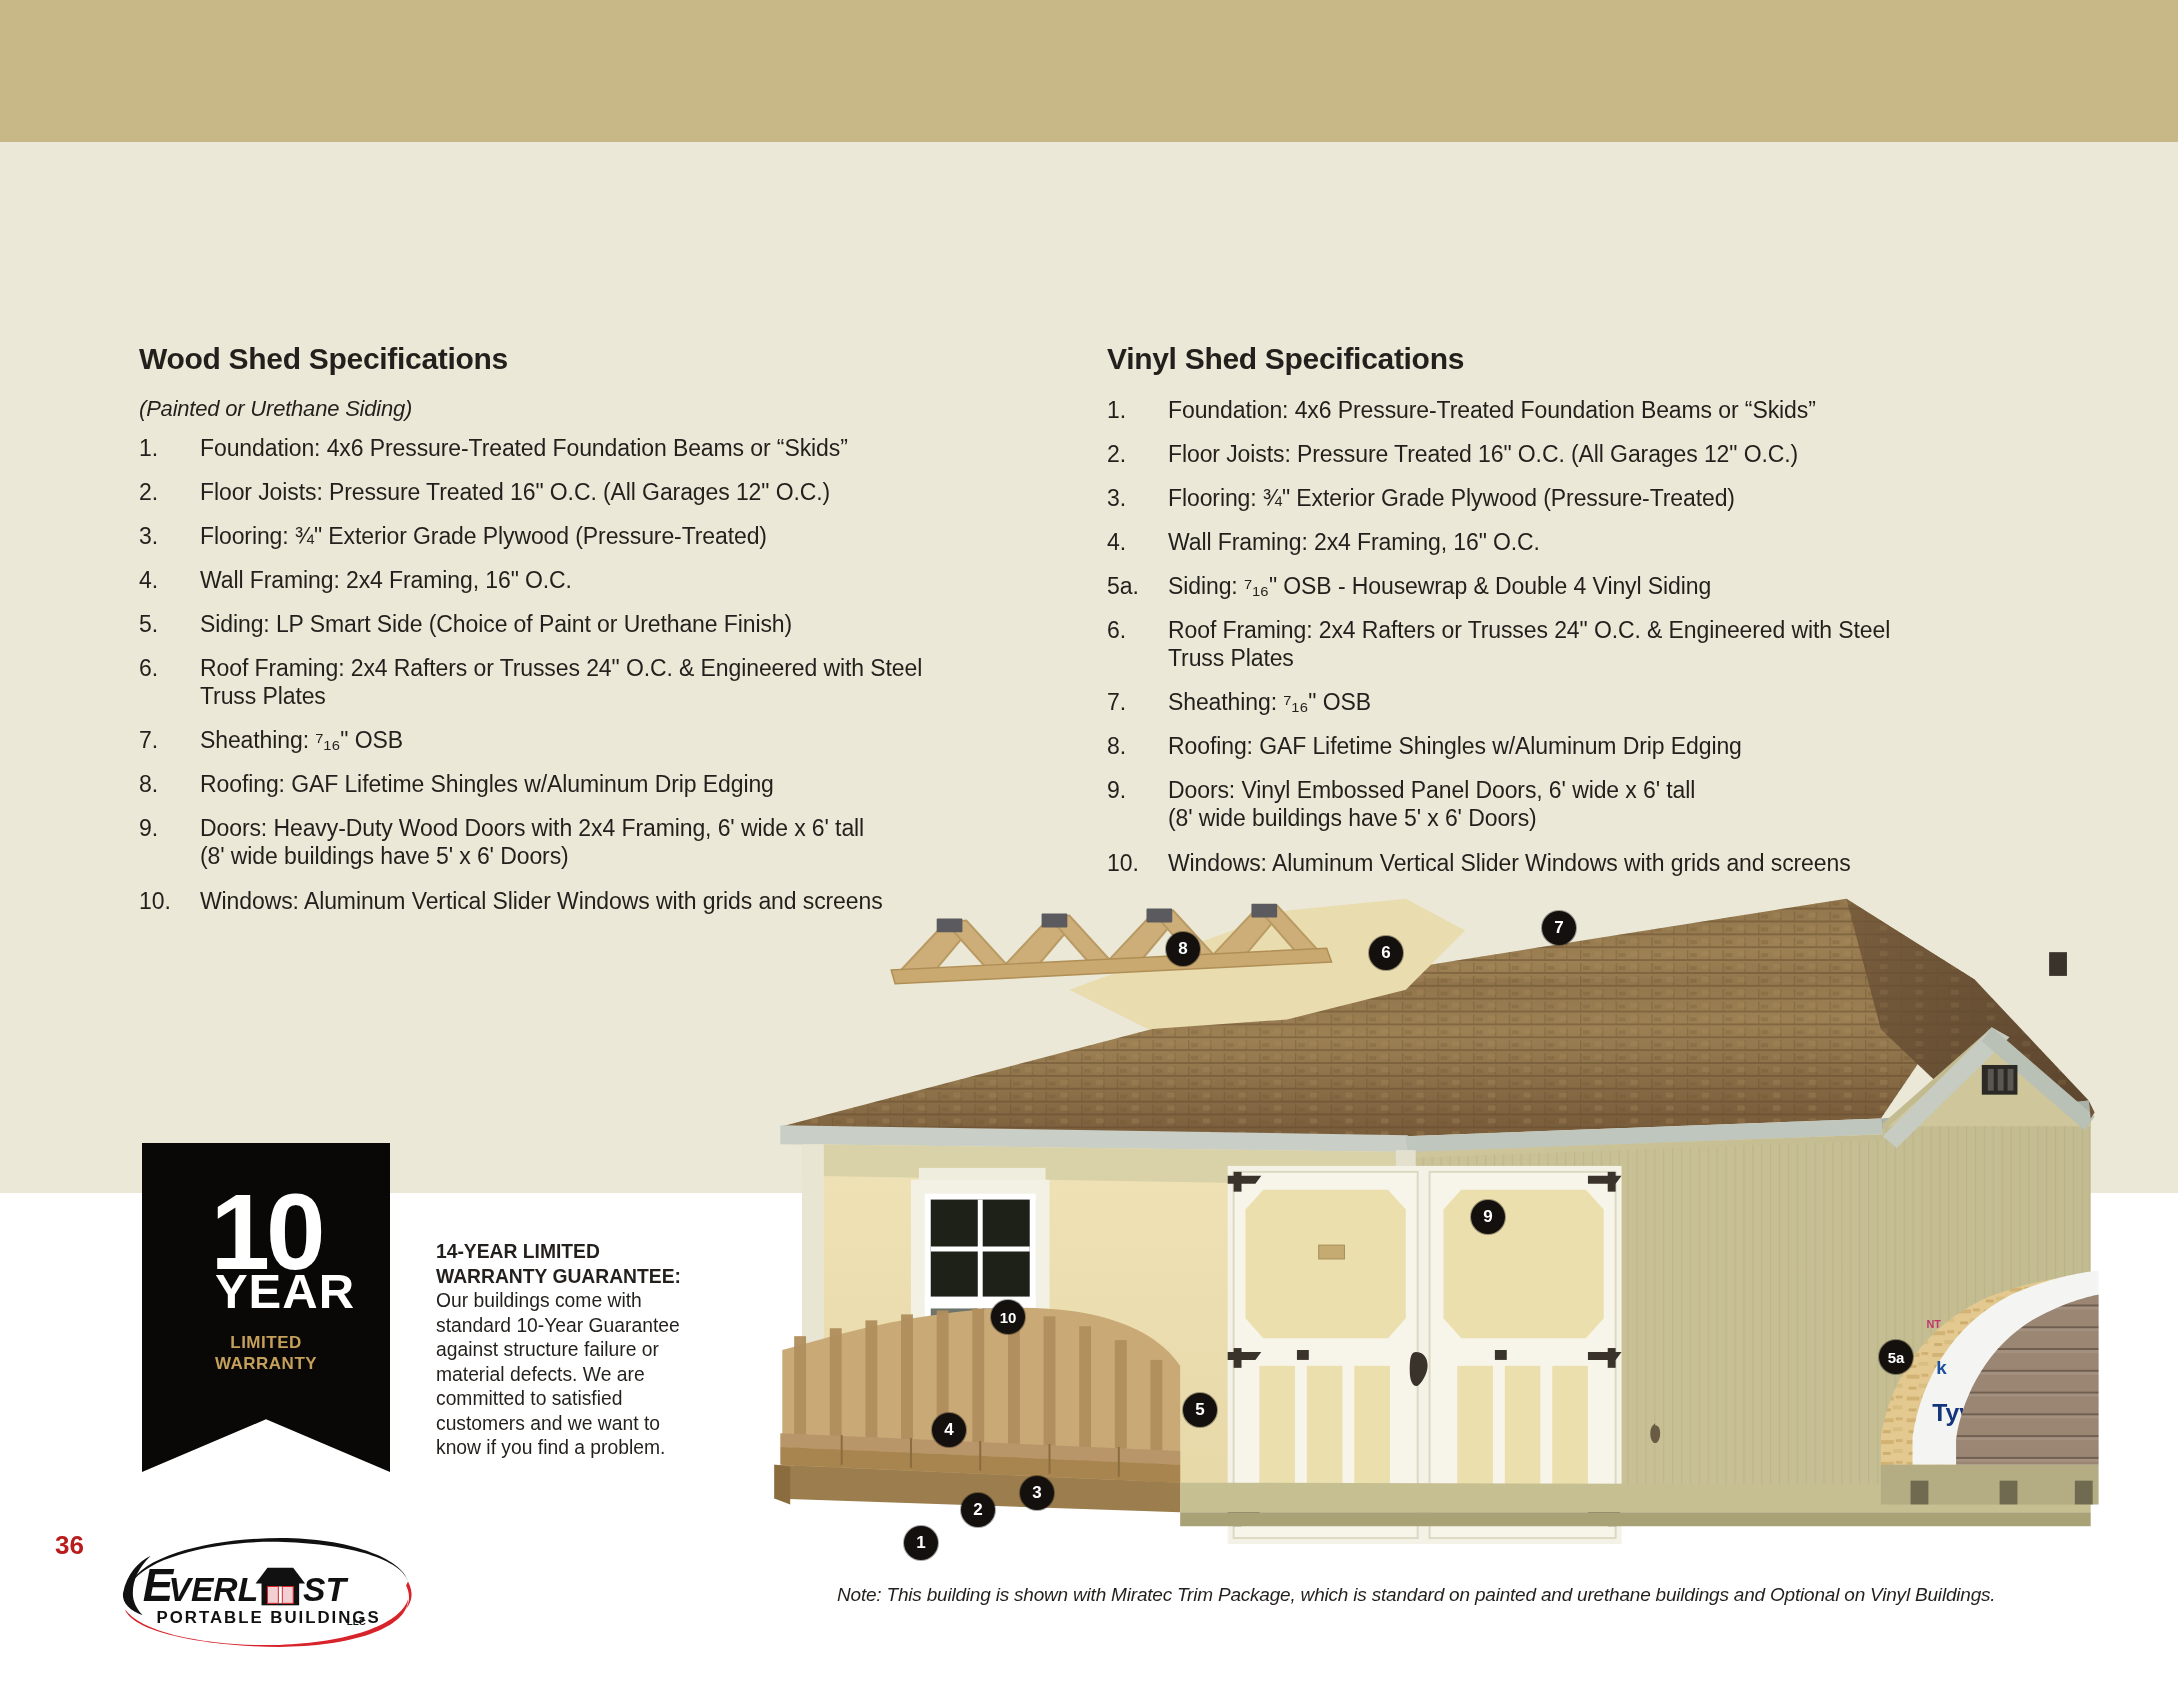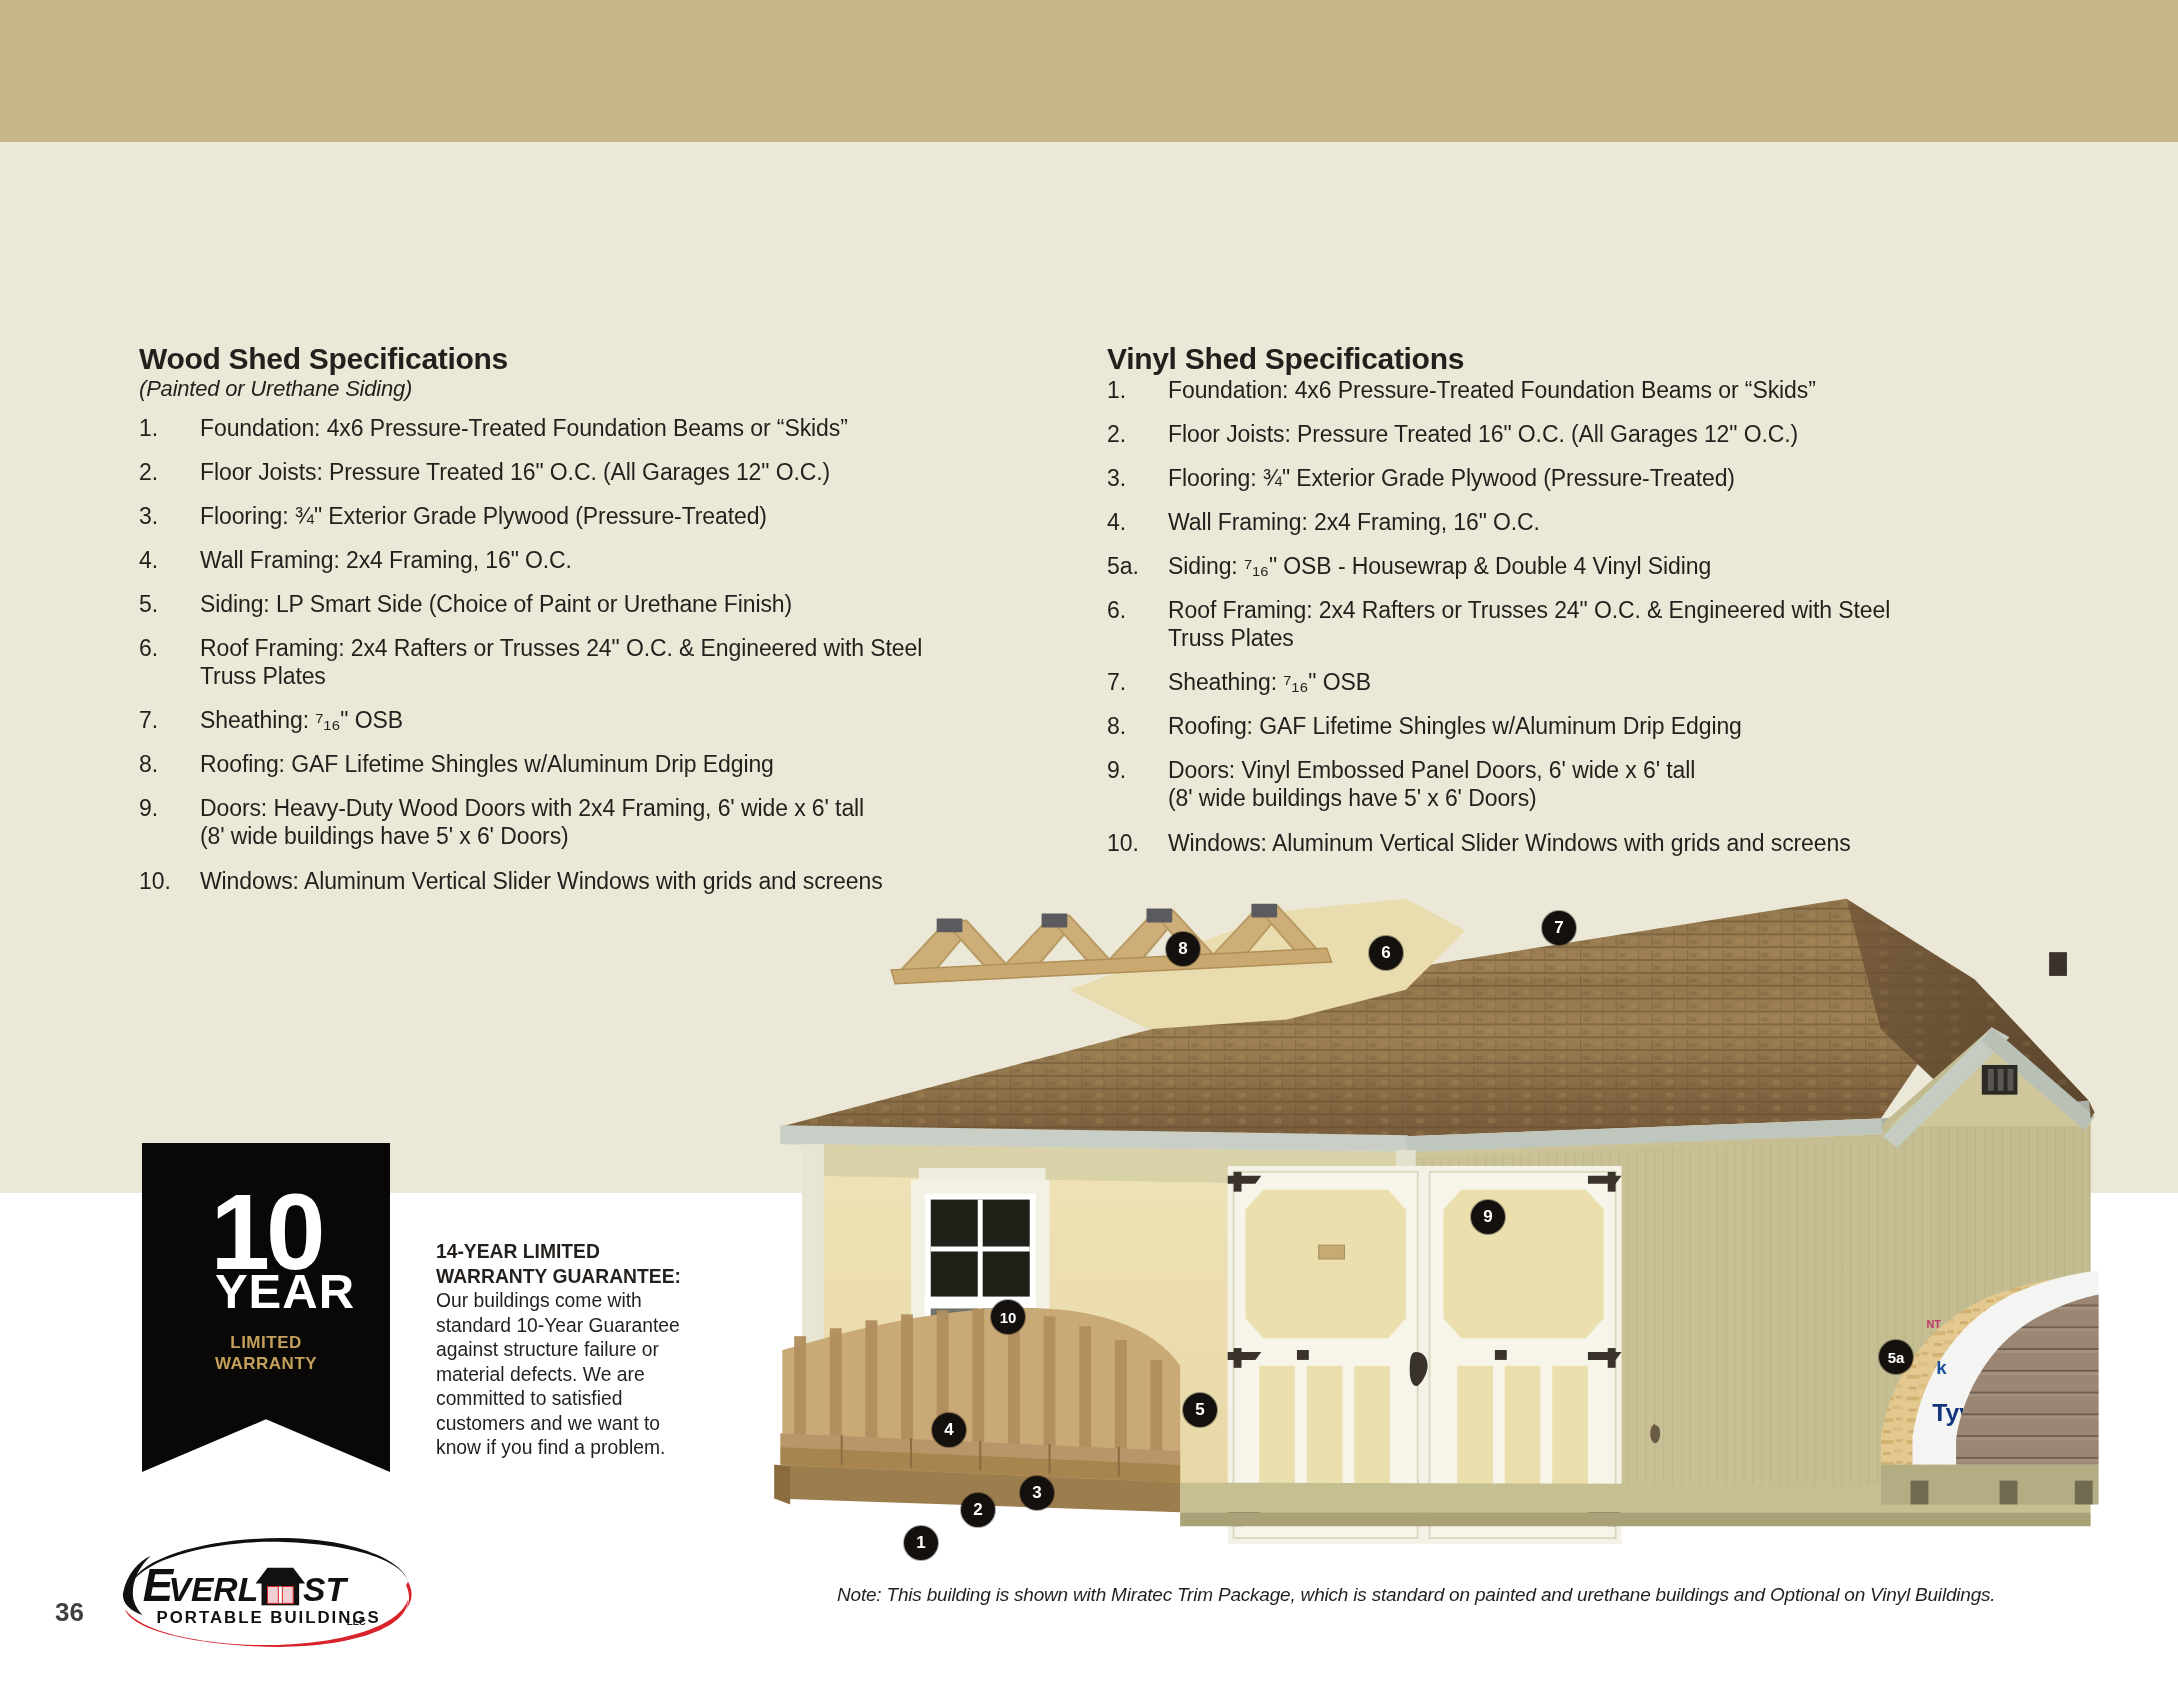--- a/index.html
+++ b/index.html
@@ -23,21 +23,21 @@
     position:absolute;left:135px;top:206px;
     font-size:73px;font-weight:bold;color:#231f1c;
     letter-spacing:-1.5px;line-height:1;
   }
 
   
   .col{position:absolute;top:342px;color:#231f1c;}
   .col.left{left:139px;width:832px;}
   .col.right{left:1107px;width:891px;}
   .col h2{
-    margin:0 0 0 0;font-size:30px;font-weight:bold;letter-spacing:-0.3px;
+    margin:0 0 20px 0;font-size:30px;font-weight:bold;letter-spacing:-0.3px;
   }
   .col .subtitle{
     font-size:22px;font-style:italic;margin:0 0 12px 0;letter-spacing:-0.2px;
   }
   .spec-list{list-style:none;margin:0;padding:0;}
   .spec-item{
     display:flex;font-size:23px;line-height:1.22;margin-bottom:16px;letter-spacing:-0.1px;
   }
   .spec-num{width:61px;flex:0 0 61px;}
   .spec-txt{flex:1;}
@@ -66,22 +66,22 @@
     position:absolute;left:436px;top:1240px;width:255px;
     font-size:19.3px;line-height:1.27;color:#231f1c;
   }
   .warr-copy .hd{font-weight:bold;}
 
   
   .logo{position:absolute;left:117px;top:1538px;width:297px;height:109px;}
 
   
   .pageno{
-    position:absolute;left:55px;top:1597px;
-    font-size:26px;font-weight:bold;color:#404040;
+    position:absolute;left:55px;top:1530px;
+    font-size:26px;font-weight:bold;color:#b91c1c;
   }
 
   
   .note{
     position:absolute;left:837px;top:1584px;width:1218px;
     font-size:19px;font-style:italic;color:#231f1c;letter-spacing:-0.2px;
   }
 
   
   .shed-wrap{position:absolute;left:772px;top:871px;width:1327px;height:673px;}

